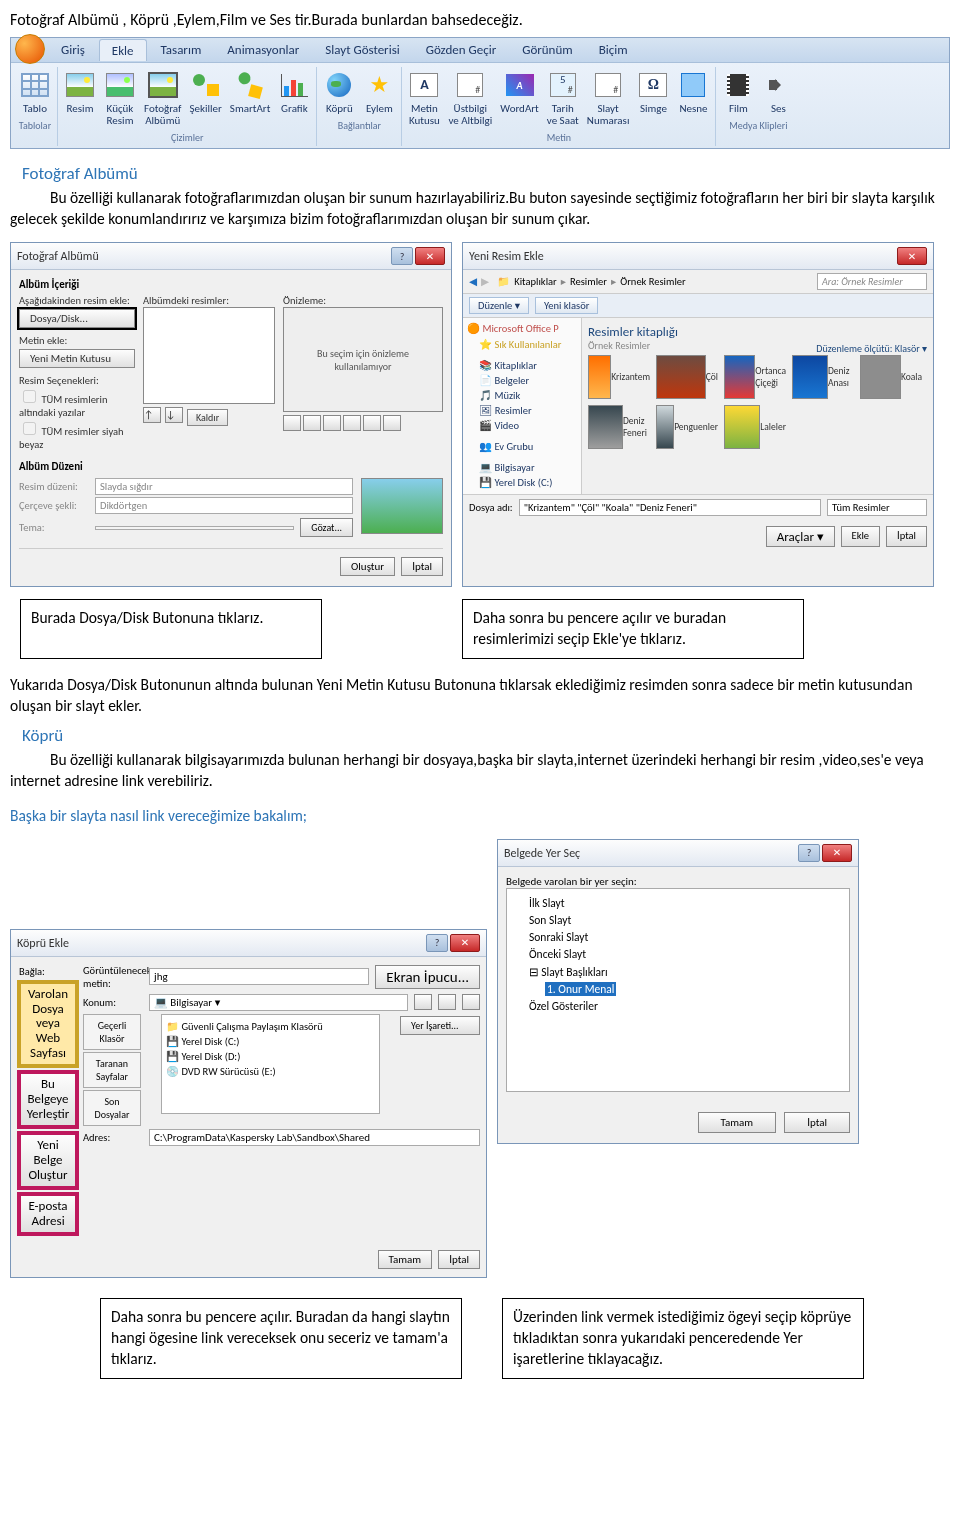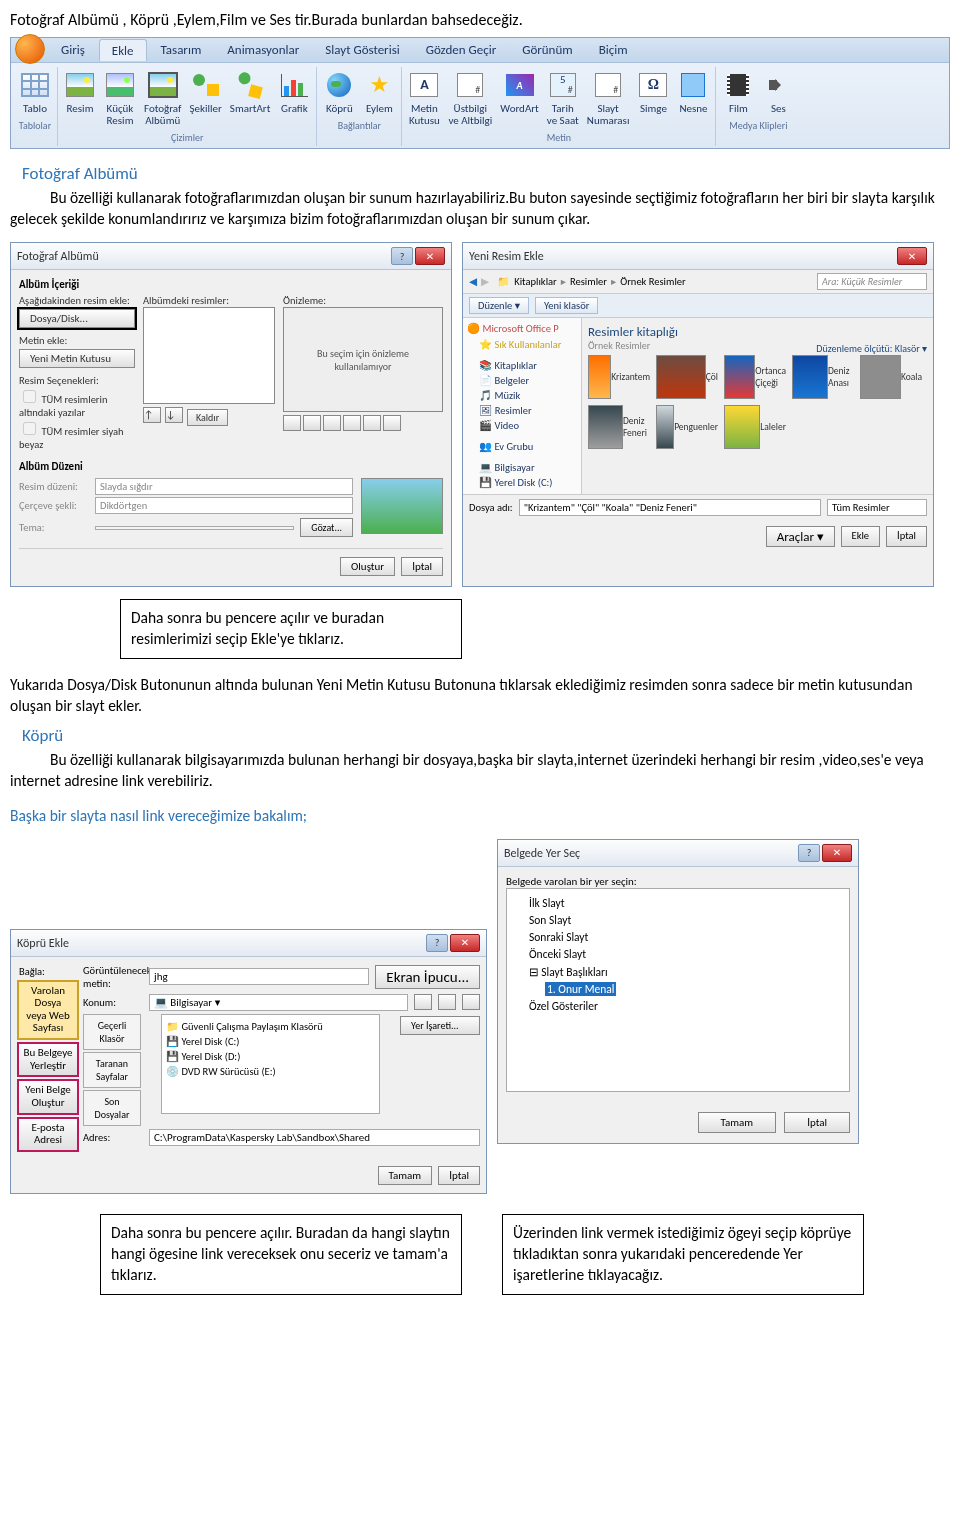--- a/index.html
+++ b/index.html
@@ -265,21 +265,21 @@
     font-size:15.5px;
     line-height:1.35;
   }
   .caption-box.w1{width:280px;}
   .caption-box.w2{width:320px;}
   .caption-box.w3{width:340px;}
 
   
   .hl-body{padding:6px;display:flex;gap:4px;font-size:11px;}
   .hl-side{display:flex;flex-direction:column;gap:2px;width:62px;}
-  .hl-side-btn{border:2px solid #be185d;background:linear-gradient(#fdfdfd,#e0e0e0);padding:3px 2px;text-align:center;font-size:11px;line-height:1.15;}
+  .hl-side-btn{border:4px solid #be185d;background:linear-gradient(#fdfdfd,#e0e0e0);padding:3px 2px;text-align:center;font-size:13px;line-height:1.15;}
   .hl-side-btn.sel{background:#ffe9a8;border-color:#c9a227;}
   .hl-main{flex:1;display:flex;flex-direction:column;gap:3px;}
   .hl-row{display:flex;align-items:center;gap:6px;}
   .hl-row label{width:60px;font-size:10.5px;}
   .hl-textin{background:#fff;border:1px solid #aaa;flex:1;padding:1px 4px;font-size:11px;}
   .hl-filerow{display:flex;gap:20px;}
   .hl-navcol{width:58px;display:flex;flex-direction:column;gap:2px;}
   .hl-navbtn{border:1px solid #aaa;background:#f4f4f4;padding:4px 2px;font-size:10px;text-align:center;}
   .hl-list{flex:1;background:#fff;border:1px solid #aaa;padding:4px;height:90px;font-size:10.5px;}
   .hl-list div{padding:1px 0;}
@@ -560,21 +560,21 @@
     <div class="fe-body">
       <div class="fe-crumb">
         <span style="color:#1f6fc0;">◀</span>
         <span style="color:#bbb;">▶</span>
         <span style="margin-left:4px;">📁</span>
         <span>Kitaplıklar</span>
           <span class="arrow">▸</span>
         <span>Resimler</span>
           <span class="arrow">▸</span>
         <span>Örnek Resimler</span>
-        <div class="fe-search">Ara: Küçük Resimler</div>
+        <div class="fe-search">Ara: Örnek Resimler</div>
       </div>
       <div class="fe-toolbar">
         <span class="fe-tool">Düzenle ▾</span>
         <span class="fe-tool">Yeni klasör</span>
       </div>
       <div class="fe-main">
         <div class="fe-side">
           <div class="fe-side-hdr">🟠 <span>Microsoft Office P</span></div>
           <div class="fe-side-item" style="color:#c9a227;">⭐ <span>Sık Kullanılanlar</span></div>
           <div style="height:6px;"></div>
@@ -637,20 +637,21 @@
       <div class="fe-footer">
         <span class="pa-btn" style="font-size:13px;">Araçlar ▾</span>
         <span class="pa-btn" style="font-size:10.5px;">Ekle</span>
         <span class="pa-btn" style="font-size:10.5px;">İptal</span>
       </div>
     </div>
   </div>
 </div>
 
 <div class="caption-row">
+  <div class="caption-box w1" style="margin-left:10px;">Burada Dosya/Disk Butonuna tıklarız.</div>
   <div class="caption-box w2" style="margin-left:110px;">Daha sonra bu pencere açılır ve buradan resimlerimizi seçip Ekle'ye tıklarız.</div>
 </div>
 
 <div class="body-text">Yukarıda Dosya/Disk Butonunun altında bulunan Yeni Metin Kutusu Butonuna tıklarsak eklediğimiz resimden sonra sadece bir metin kutusundan oluşan bir slayt ekler.</div>
 
 <div class="section-title">Köprü</div>
 <div class="body-indent">Bu özelliği kullanarak bilgisayarımızda bulunan herhangi bir dosyaya,başka bir slayta,internet üzerindeki herhangi bir resim ,video,ses'e veya internet adresine  link verebiliriz.</div>
 
 <div class="link-text">Başka bir slayta nasıl link vereceğimize bakalım;</div>
 

